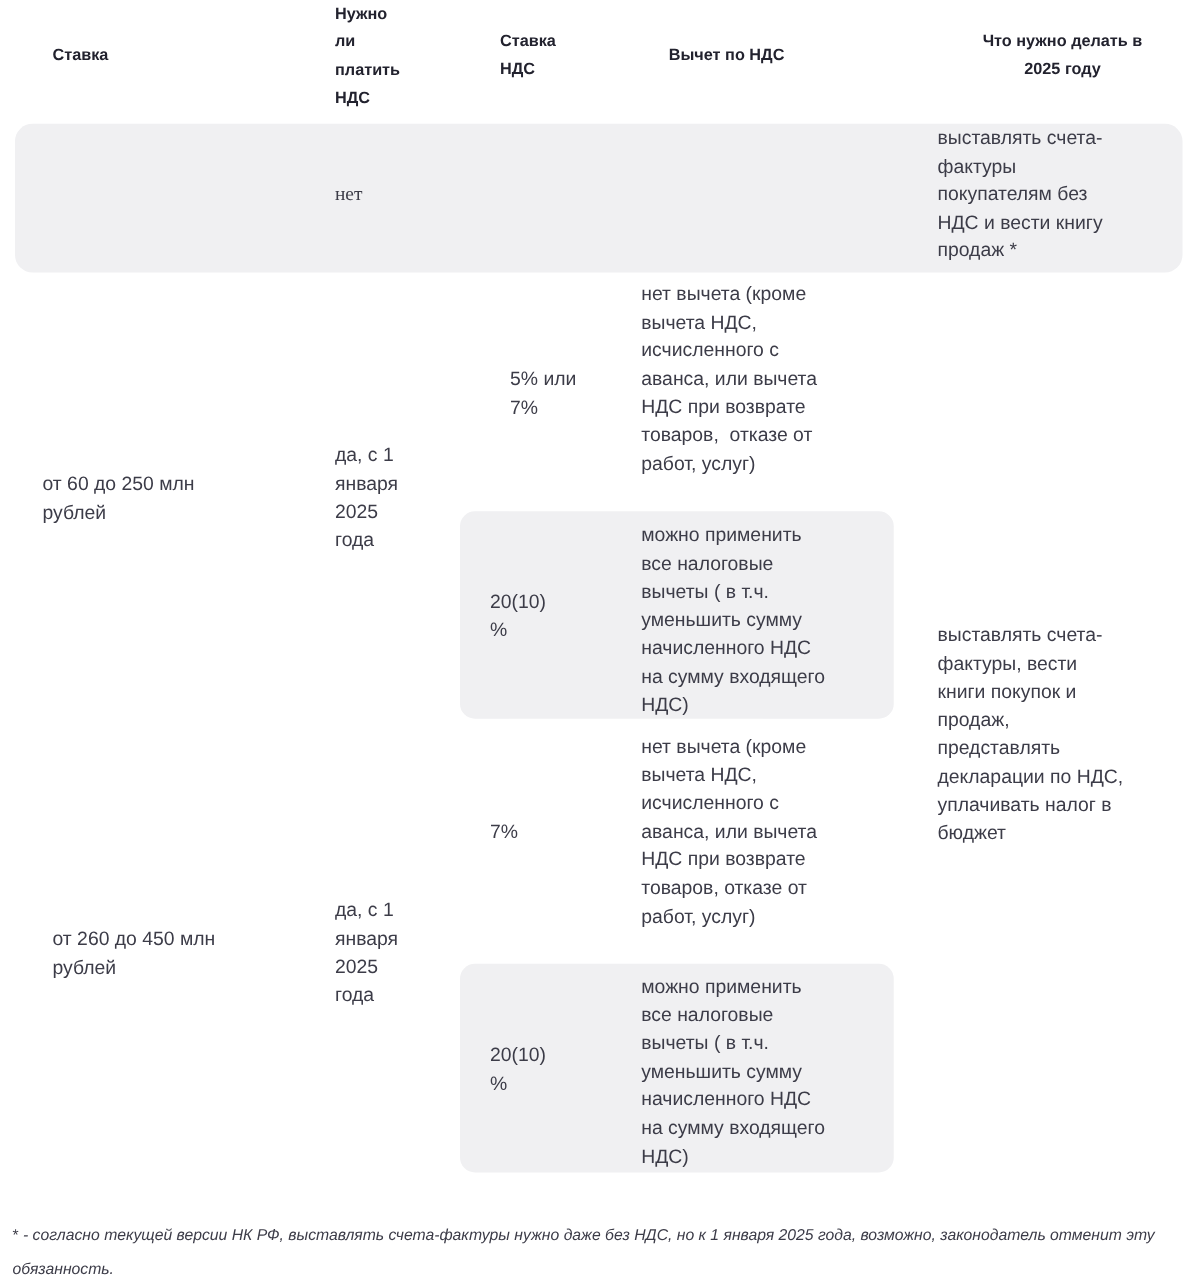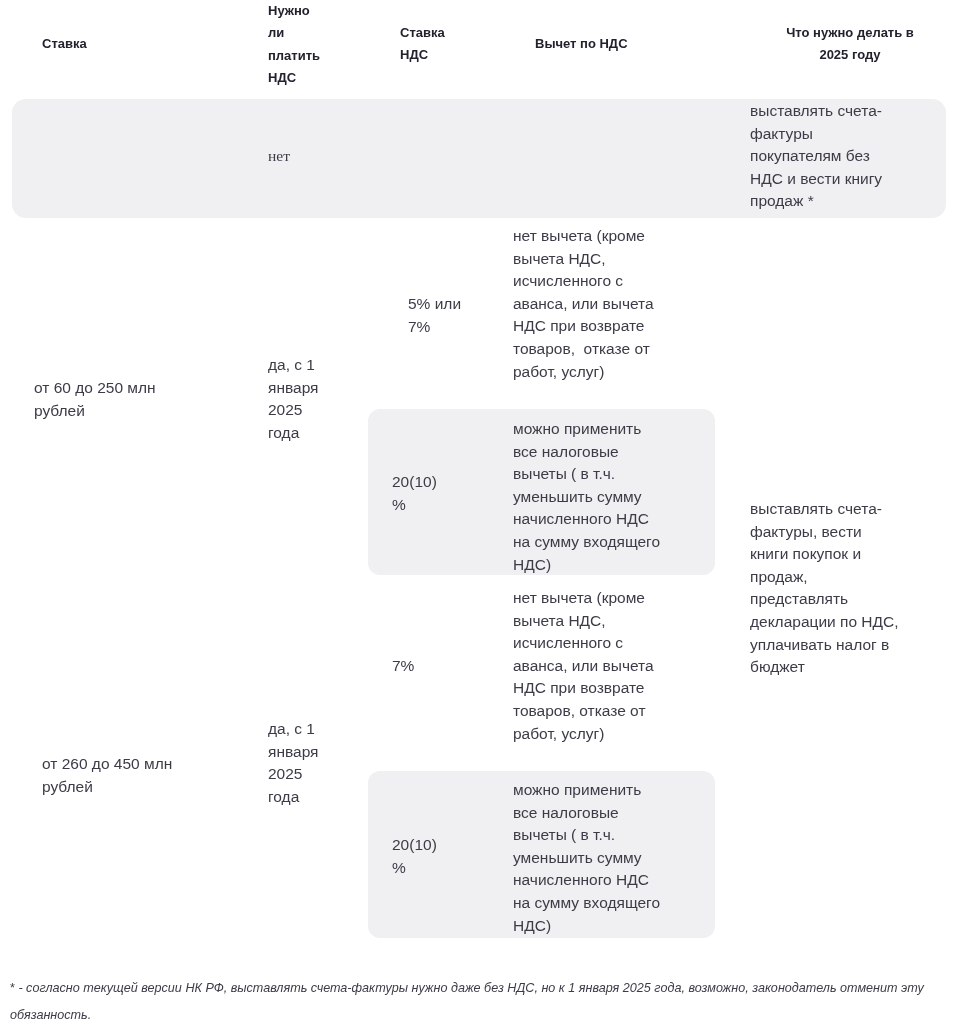--- a/index.html
+++ b/index.html
@@ -136,21 +136,21 @@
 
   <div class="cell" style="left:750px; top:498px; width:205px;">выставлять счета-
 фактуры, вести
 книги покупок и
 продаж,
 представлять
 декларации по НДС,
 уплачивать налог в
 бюджет</div>
 
-  <div class="cell" style="left:42px; top:741px; width:230px;margin-top:12px;">от 260 до 450 млн
+  <div class="cell" style="left:42px; top:741px; width:230px;">от 260 до 450 млн
 рублей</div>
 
   <div class="cell" style="left:268px; top:718px; width:120px;">да, с 1
 января
 2025
 года</div>
 
   <div class="cell" style="left:392px; top:655px; width:105px;">7%</div>
 
   <div class="cell" style="left:513px; top:587px; width:205px;">нет вычета (кроме

